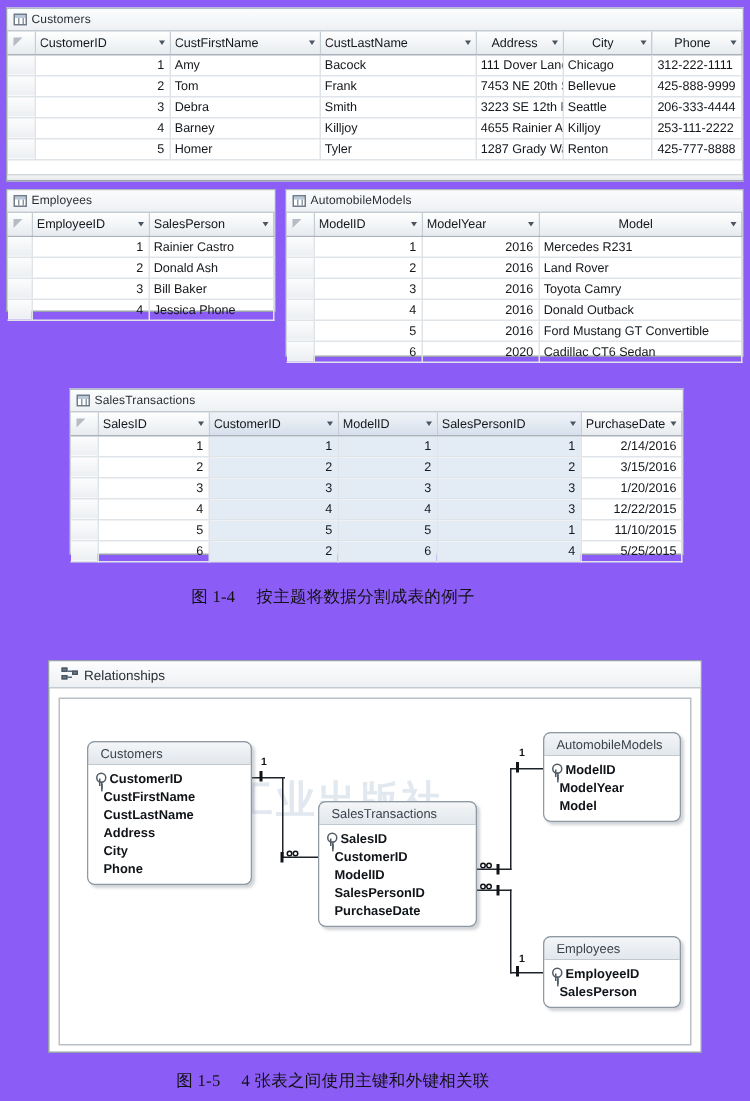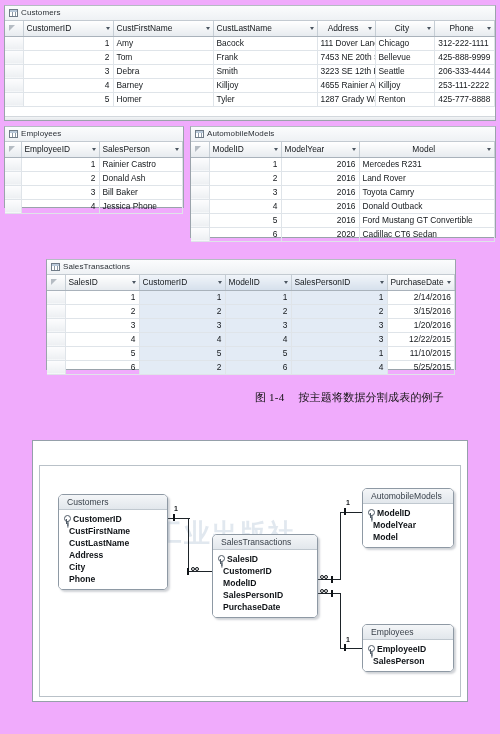--- a/index.html
+++ b/index.html
@@ -3,21 +3,21 @@
 <meta charset="utf-8">
 <style>
   * { box-sizing: border-box; }
   html, body {
     margin: 0; padding: 0;
     width: 500px; height: 734px;
     background: #fff;
     font-family: "Liberation Sans", sans-serif;
     overflow: hidden;
   }
-  .page { position: relative; width: 500px; height: 734px; background: #f0abfc; }
+  .page { position: relative; width: 500px; height: 734px; background: #8b5cf6; }
 
   
   .fig14 { position: absolute; left: 0; top: 0; width: 500px; height: 385px; }
 
   .ds-win {
     position: absolute;
     background: #ffffff;
     border: 1px solid #9aa3ab;
     border-top: 1px solid #b4bcc3;
     box-shadow: 0 0 0 1px #ffffff inset;
@@ -113,21 +113,21 @@
 
   .scrollstub {
     position: absolute; left: 0; right: 0; bottom: 0; height: 4px;
     background: linear-gradient(#f2f4f6, #e6e9ec);
     border-top: 1px solid #d3d8dd;
   }
 
   
   .caption {
     position: absolute; left: 0; width: 444px;
-    text-align: right;
+    text-align: center;
     font-size: 11px;
     color: #111;
     font-family: "Liberation Serif", serif;
     letter-spacing: .2px;
   }
   #cap14 { top: 390px; }
   #cap15 { top: 713px; }
   .cap-num { font-family: "Liberation Serif", serif; }
   .cap-sp { display: inline-block; width: 14px; }
 
@@ -597,20 +597,30 @@
         </tbody>
       </table>
     </div>
   </div>
 
   <div class="caption" id="cap14">
     <span class="cap-num">图 1-4</span><span class="cap-sp"></span><span>按主题将数据分割成表的例子</span>
   </div>
 
   <div class="fig15">
+    <div class="rel-title">
+      <span class="rel-icon">
+          <i></i>
+          <i></i>
+          <i></i>
+          <i></i>
+          <i></i>
+        </span>
+      <span class="rel-title-text">Relationships</span>
+    </div>
 
     <div class="rel-canvas">
 
       <div class="watermark" id="wm2">机械工业出版社</div>
 
       <div class="conn">
         <div class="seg h" style="left:128px; top:52px; width:22px;"></div>
         <div class="seg v" style="left:148px; top:52px; height:54px;"></div>
         <div class="seg h" style="left:148px; top:105px; width:26px;"></div>
         <div class="tick" style="left:133px; top:48px;"></div>
@@ -720,14 +730,17 @@
             </div>
           <div class="fld">
               <span>SalesPerson</span>
             </div>
         </div>
       </div>
 
     </div>
   </div>
 
+  <div class="caption" id="cap15">
+    <span class="cap-num">图 1-5</span><span class="cap-sp"></span><span>4 张表之间使用主键和外键相关联</span>
+  </div>
 
 </div>
 
 </body></html>

